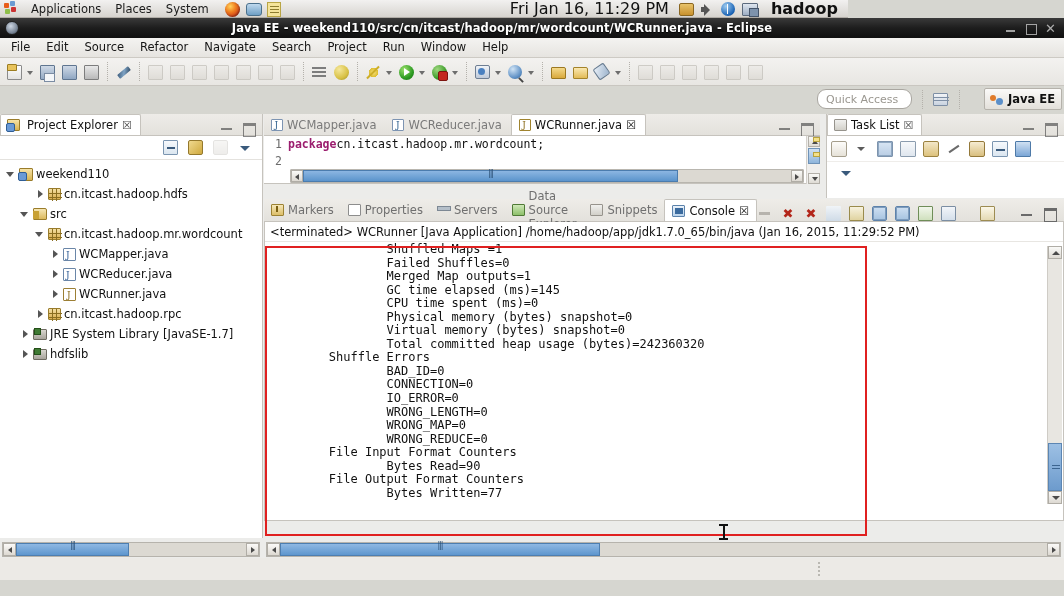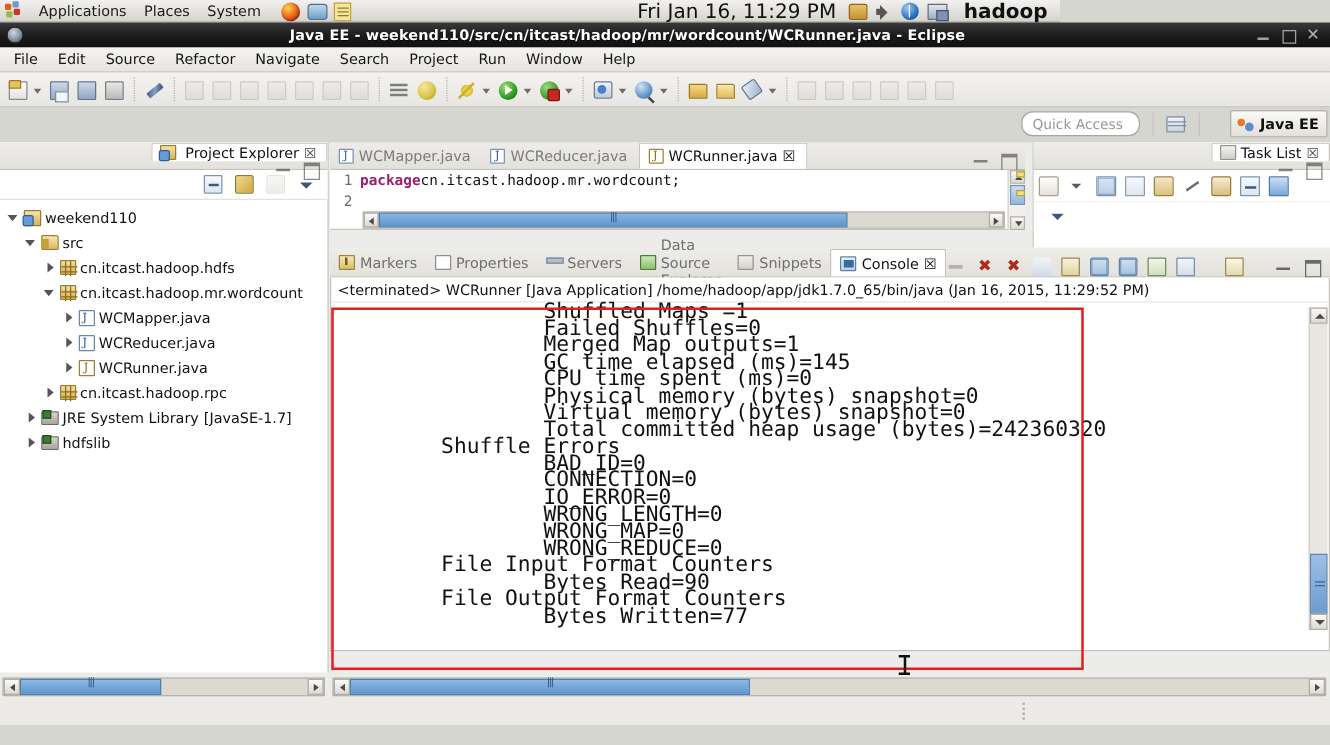--- a/index.html
+++ b/index.html
@@ -185,21 +185,20 @@
     position:absolute; left:0; top:114px; width:1064px; height:446px;
     background:#ececea;
   }
 
   
   .view-tabbar {
     height:22px; display:flex; align-items:flex-end;
     background: linear-gradient(to bottom,#eeece8,#e3e1dc);
     border-bottom:1px solid #c6c3bd;
     position:relative;
-    flex-direction:column;
   }
   .vtab {
     display:flex;align-items:center;gap:4px;
     height:21px;padding:0 8px 0 6px;font-size:11.5px;color:#6f6f6f;
   }
   .vtab.active { background:#fff; color:#111; border:1px solid #c6c3bd;border-bottom:none;
     border-radius:2px 2px 0 0; font-weight:normal; }
   .vtab .close { font-size:11px; color:#4a4a4a; }
   .vtab-ctrl { margin-left:auto; display:flex;align-items:center;gap:9px;padding-right:7px;}
   .vc { width:13px;height:13px;position:relative;opacity:.65;}
@@ -363,21 +362,21 @@
 
   .con-body { position:absolute;left:0;top:23px;width:800px;height:299px;background:#fff;
     border:1px solid #c6c3bd;border-top:none;overflow:hidden;}
   .con-head {
     font-size:11.5px;color:#111;padding:3px 0 2px 5px;white-space:nowrap;
     font-family:"DejaVu Sans","Liberation Sans",sans-serif;
     border-bottom:1px solid #e8e6e2;
   }
   .con-out {
     font-family:"DejaVu Sans Mono","Liberation Mono",monospace;
-    font-size:17px; line-height:13.55px; color:#111;
+    font-size:12px; line-height:13.55px; color:#111;
     white-space:pre; padding:1px 0 0 6px;
   }
   .con-vscroll{position:absolute;right:1px;top:24px;width:15px;bottom:16px;background:#e8e6e1;
     border-left:1px solid #cfccc6;}
   .con-vscroll .ar{position:absolute;left:0;width:14px;height:13px;
     background:linear-gradient(to bottom,#fafaf8,#ddd9d2);border:1px solid #b0ada6;}
   .con-vscroll .ar.up{top:0;} .con-vscroll .ar.dn{bottom:0;}
   .con-vscroll .ar:after{content:"";position:absolute;left:3px;border-left:4px solid transparent;
     border-right:4px solid transparent;}
   .con-vscroll .ar.up:after{top:4px;border-bottom:4.5px solid #4a4a4a;}
@@ -653,29 +652,29 @@
         <div class="pt pt-link"></div>
         <div class="pt pt-fwd"></div>
         <div class="pt pt-menu"></div>
       </div>
       <div class="pe-tree">
         <div class="trow" style="padding-left:6px">
           <span class="tw open"></span>
           <span class="ti ti-proj"></span>
           <span class="tlabel">weekend110</span>
         </div>
+        <div class="trow" style="padding-left:35px">
+          <span class="tw closed"></span>
+          <span class="ti ti-pkg"></span>
+          <span class="tlabel">cn.itcast.hadoop.hdfs</span>
+        </div>
         <div class="trow" style="padding-left:20px">
           <span class="tw open"></span>
           <span class="ti ti-src"></span>
           <span class="tlabel">src</span>
-        </div>
-        <div class="trow" style="padding-left:35px">
-          <span class="tw closed"></span>
-          <span class="ti ti-pkg"></span>
-          <span class="tlabel">cn.itcast.hadoop.hdfs</span>
         </div>
         <div class="trow" style="padding-left:35px">
           <span class="tw open"></span>
           <span class="ti ti-pkg"></span>
           <span class="tlabel">cn.itcast.hadoop.mr.wordcount</span>
         </div>
         <div class="trow" style="padding-left:50px">
           <span class="tw closed"></span>
           <span class="ti ti-java"></span>
           <span class="tlabel">WCMapper.java</span>

